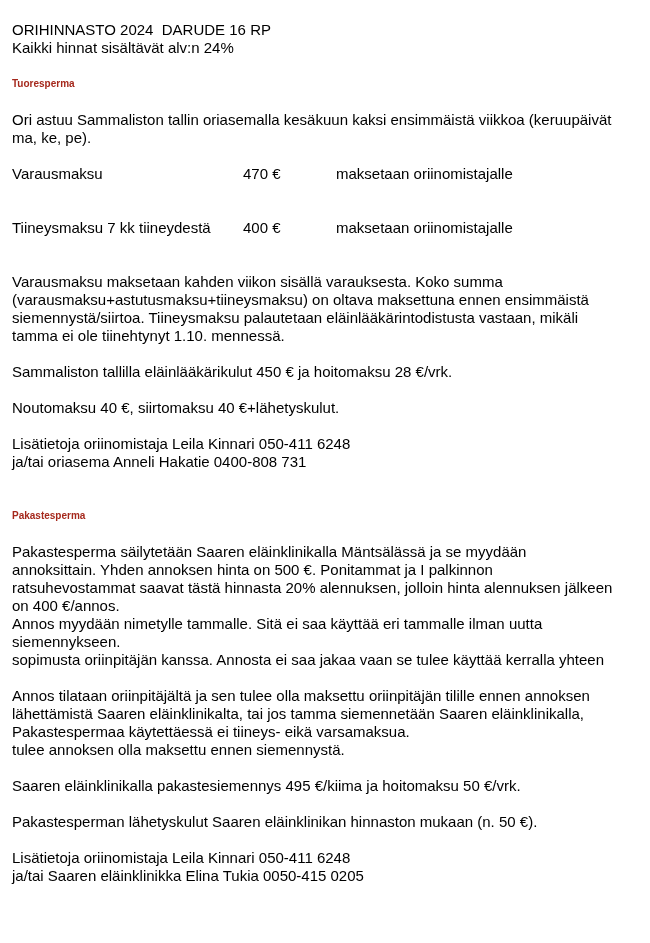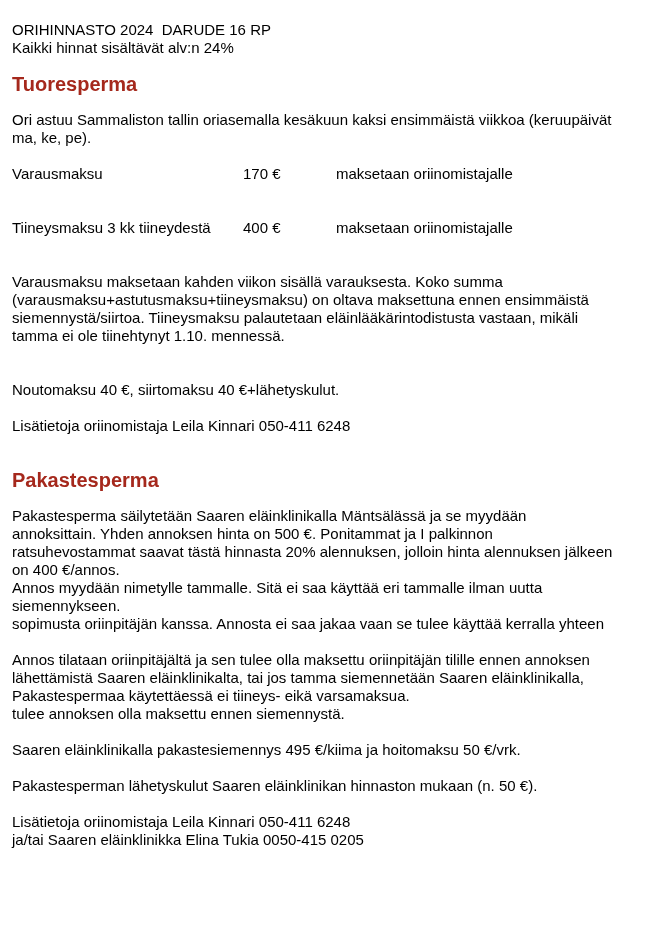--- a/index.html
+++ b/index.html
@@ -20,21 +20,21 @@
       position: relative;
       padding: 21px 12px 0 12px;
       width: 626px;
     }
     .line { display: block; white-space: nowrap; }
     .para { margin: 0; }
     .heading {
       color: #a5281c;
       font-weight: bold;
       margin: 0;
-      font-size: 20px;
+      font-size: 10px;
       line-height: 18px;
     }
     .gap { height: 18px; }
     .fee-row {
       display: flex;
       height: 18px;
       white-space: nowrap;
       align-items: center;
     }
     .fee-label { width: 231px; }
@@ -60,55 +60,59 @@
   <div class="para">
     <span class="line">Ori astuu Sammaliston tallin oriasemalla kesäkuun kaksi ensimmäistä viikkoa (keruupäivät</span>
     <span class="line">ma, ke, pe).</span>
   </div>
 
   <div class="gap"></div>
 
   <div>
     <div class="fee-row">
       <span class="fee-label">Varausmaksu</span>
-      <span class="fee-amount">170 €</span>
+      <span class="fee-amount">470 €</span>
       <span class="fee-note">maksetaan oriinomistajalle</span>
     </div>
     <div class="gap"></div>
     <div class="gap"></div>
     <div class="fee-row">
-      <span class="fee-label">Tiineysmaksu 3 kk tiineydestä</span>
+      <span class="fee-label">Tiineysmaksu 7 kk tiineydestä</span>
       <span class="fee-amount">400 €</span>
       <span class="fee-note">maksetaan oriinomistajalle</span>
     </div>
     <div class="gap"></div>
   </div>
 
   <div class="gap"></div>
 
   <div class="para">
     <span class="line">Varausmaksu maksetaan kahden viikon sisällä varauksesta. Koko summa</span>
     <span class="line">(varausmaksu+astutusmaksu+tiineysmaksu) on oltava maksettuna ennen ensimmäistä</span>
     <span class="line">siemennystä/siirtoa. Tiineysmaksu palautetaan eläinlääkärintodistusta vastaan, mikäli</span>
     <span class="line">tamma ei ole tiinehtynyt 1.10. mennessä.</span>
   </div>
 
   <div class="gap"></div>
 
+  <div class="para">
+    <span class="line">Sammaliston tallilla eläinlääkärikulut 450 € ja hoitomaksu 28 €/vrk.</span>
+  </div>
 
   <div class="gap"></div>
 
   <div class="para">
     <span class="line">Noutomaksu 40 €, siirtomaksu 40 €+lähetyskulut.</span>
   </div>
 
   <div class="gap"></div>
 
   <div class="para">
     <span class="line">Lisätietoja oriinomistaja Leila Kinnari 050-411 6248</span>
+    <span class="line">ja/tai oriasema Anneli Hakatie 0400-808 731</span>
   </div>
 
   <div class="gap"></div>
   <div class="gap"></div>
 
   <h2 class="heading">Pakastesperma</h2>
 
   <div class="gap"></div>
 
   <div class="para">

